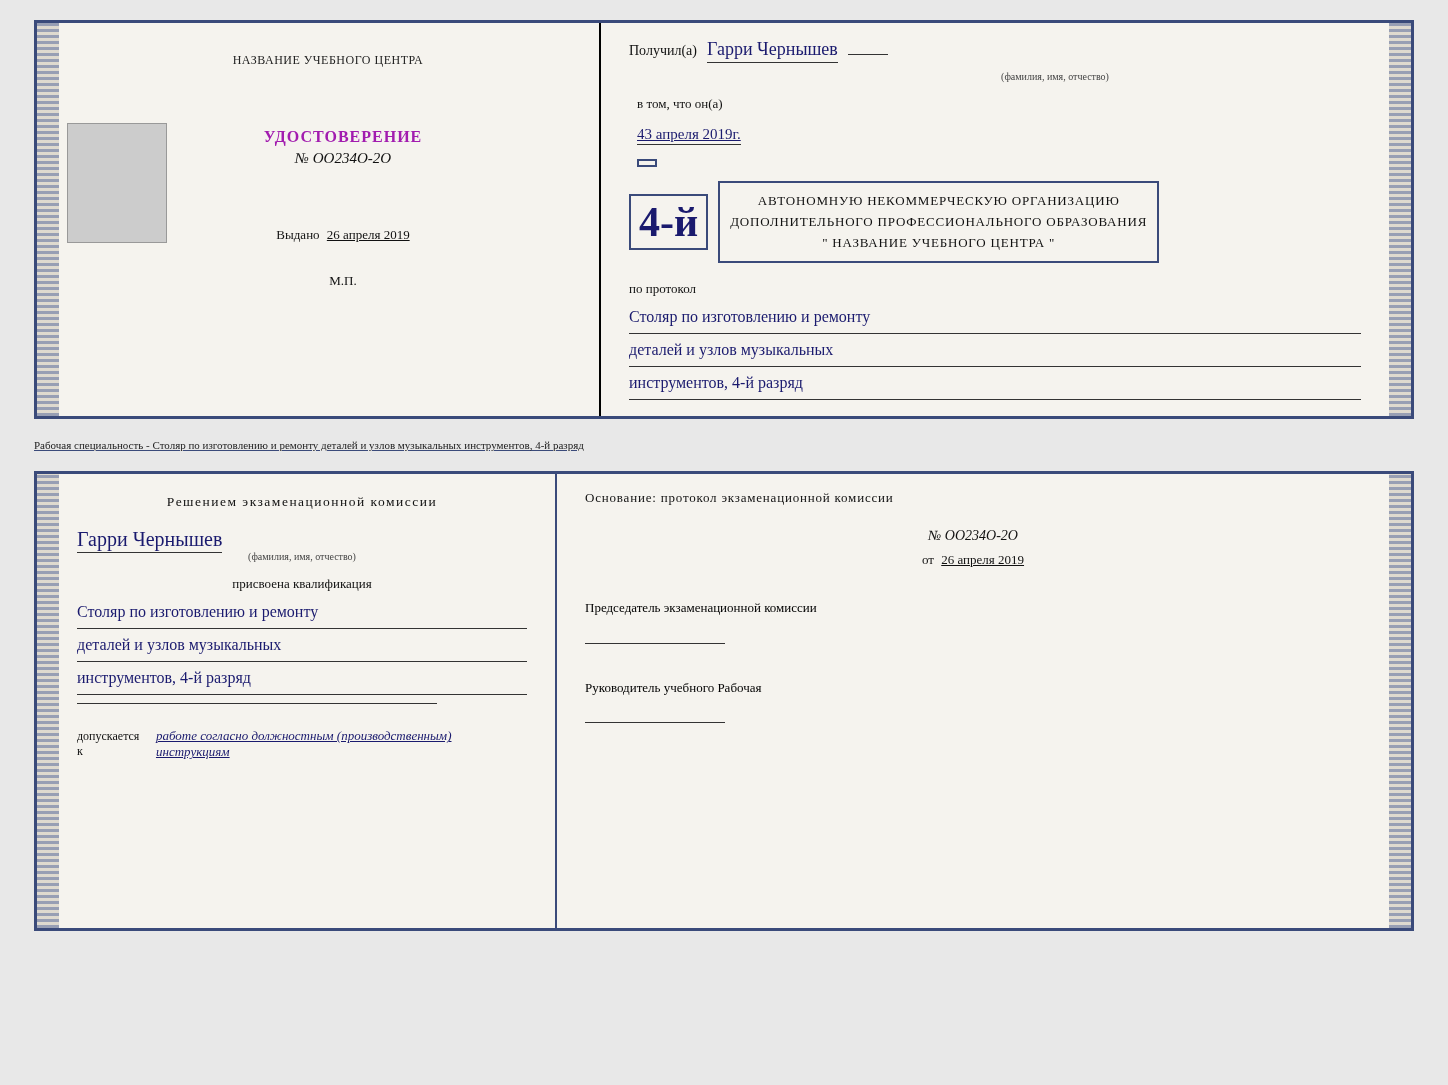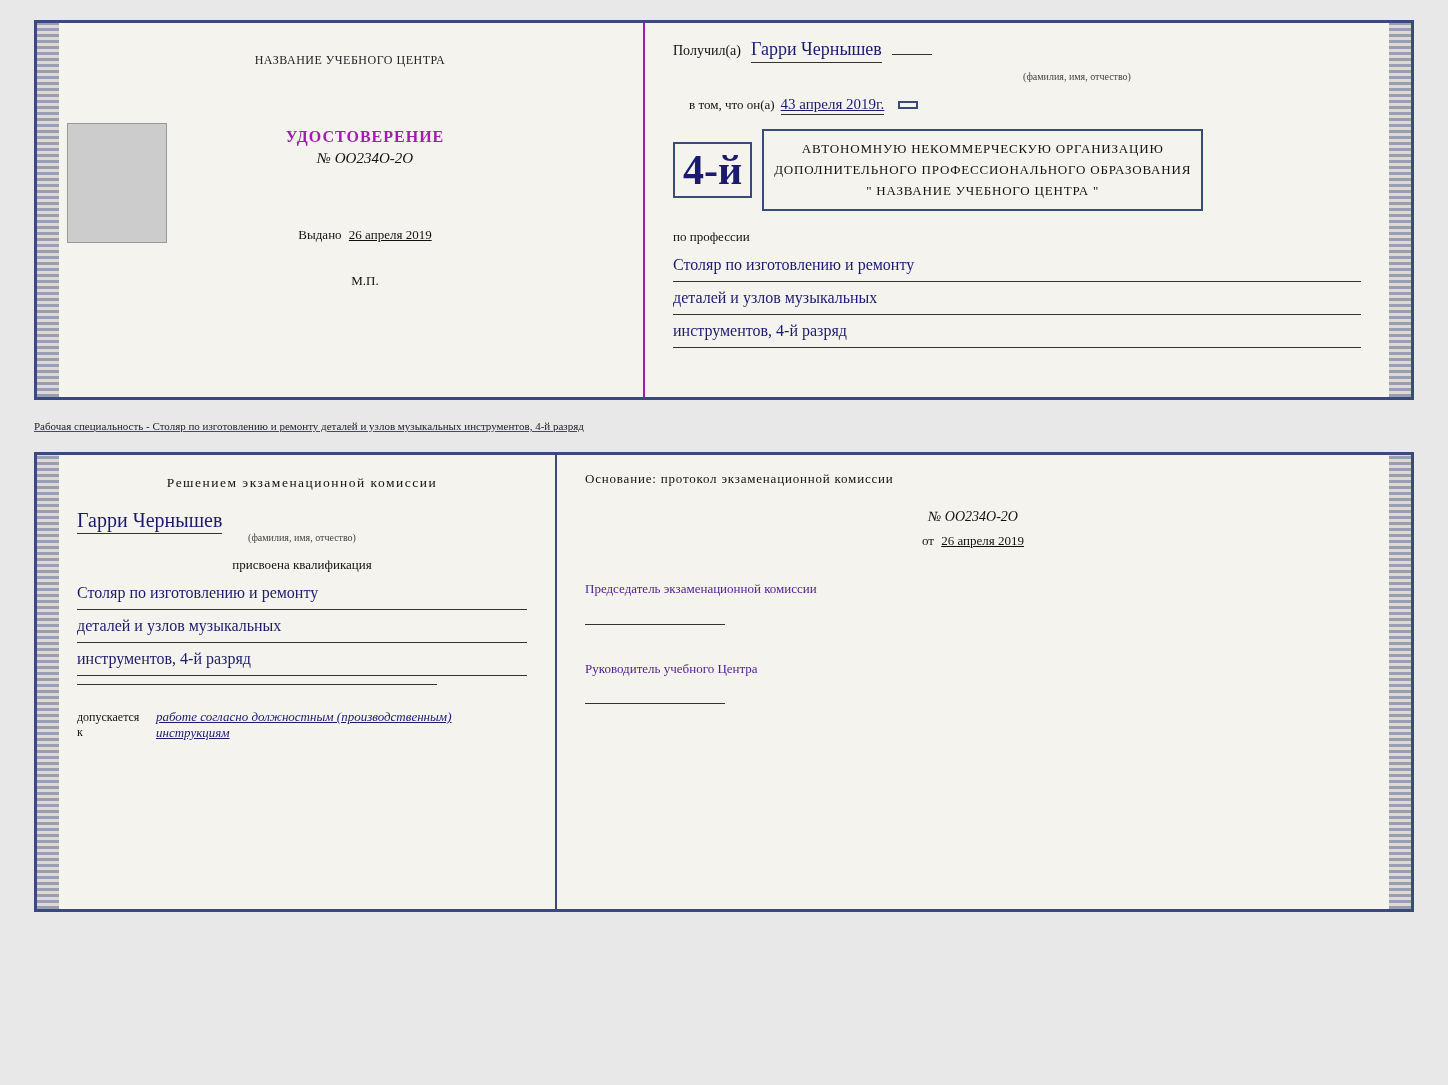--- a/index.html
+++ b/index.html
@@ -18,23 +18,23 @@
     .top-document {
       display: flex;
       width: 1380px;
       border: 3px solid #3a4a7a;
       background: #f5f3ee;
       position: relative;
       min-height: 380px;
     }
 
     .top-doc-left {
-      width: 608px;
+      width: 564px;
       padding: 20px 30px 20px 50px;
-      border-right: 2px solid #a21caf;
+      border-right: 2px solid #000000;
       display: flex;
       flex-direction: column;
       align-items: center;
       position: relative;
     }
 
     .top-doc-right {
       flex: 1;
       padding: 16px 50px 16px 28px;
       position: relative;
@@ -114,24 +114,25 @@
     .small-label {
       font-size: 10px;
       color: #444;
       text-align: center;
       display: block;
     }
 
     .vtom-line {
       font-size: 13px;
       color: #111;
-      margin: 14px 0 8px 16px;
+      margin: 14px 0 8px 0;
       display: flex;
       align-items: baseline;
-      gap: 6px;
+      gap: 14px;
+      flex-direction: column;
     }
 
     .date-handwritten {
       font-family: 'Segoe Script', 'Comic Sans MS', cursive;
       font-size: 15px;
       color: #1a1a6e;
       border-bottom: 1px solid #333;
       padding-bottom: 1px;
       text-decoration: underline;
       text-decoration-color: #1a1a6e;
@@ -275,21 +276,21 @@
       color: #111;
       margin-bottom: 20px;
     }
 
     .podpis-block {
       margin: 10px 0;
     }
 
     .podpis-title {
       font-size: 13px;
-      color: #4c1d95;
+      color: #000000;
       line-height: 1.5;
       margin-bottom: 6px;
     }
 
     .signature-line {
       border-bottom: 1px solid #333;
       width: 140px;
       height: 20px;
       margin-top: 4px;
     }
@@ -358,21 +359,21 @@
 
     <div style="display:flex; align-items:center; gap:10px; margin:6px 0;">
       <span class="rank-badge">4-й</span>
       <div class="org-block">
         <div>АВТОНОМНУЮ НЕКОММЕРЧЕСКУЮ ОРГАНИЗАЦИЮ</div>
         <div>ДОПОЛНИТЕЛЬНОГО ПРОФЕССИОНАЛЬНОГО ОБРАЗОВАНИЯ</div>
         <div>" НАЗВАНИЕ УЧЕБНОГО ЦЕНТРА "</div>
       </div>
     </div>
 
-    <div class="po-professii">по профессии</div>
+    <div class="po-professii">по протокол</div>
     <span class="profession-handwritten">Столяр по изготовлению и ремонту</span>
     <span class="profession-handwritten">деталей и узлов музыкальных</span>
     <span class="profession-handwritten">инструментов, 4-й разряд</span>
   </div>
 
   <div class="right-binding"></div>
 </div>
 
 <div class="subtitle-line">Рабочая специальность - Столяр по изготовлению и ремонту деталей и узлов музыкальных инструментов, 4-й разряд</div>
 
@@ -413,19 +414,19 @@
       <span>от</span>
       <span style="text-decoration:underline; margin-left:4px;">26 апреля 2019</span>
     </div>
 
     <div class="podpis-block" style="margin-top:10px;">
       <div class="podpis-title">Председатель экзаменационной комиссии</div>
       <div class="signature-line"></div>
     </div>
 
     <div class="podpis-block" style="margin-top:24px;">
-      <div class="podpis-title">Руководитель учебного Центра</div>
+      <div class="podpis-title">Руководитель учебного Рабочая</div>
       <div class="signature-line"></div>
     </div>
   </div>
 
   <div class="right-binding"></div>
 </div>
 
 </body></html>

